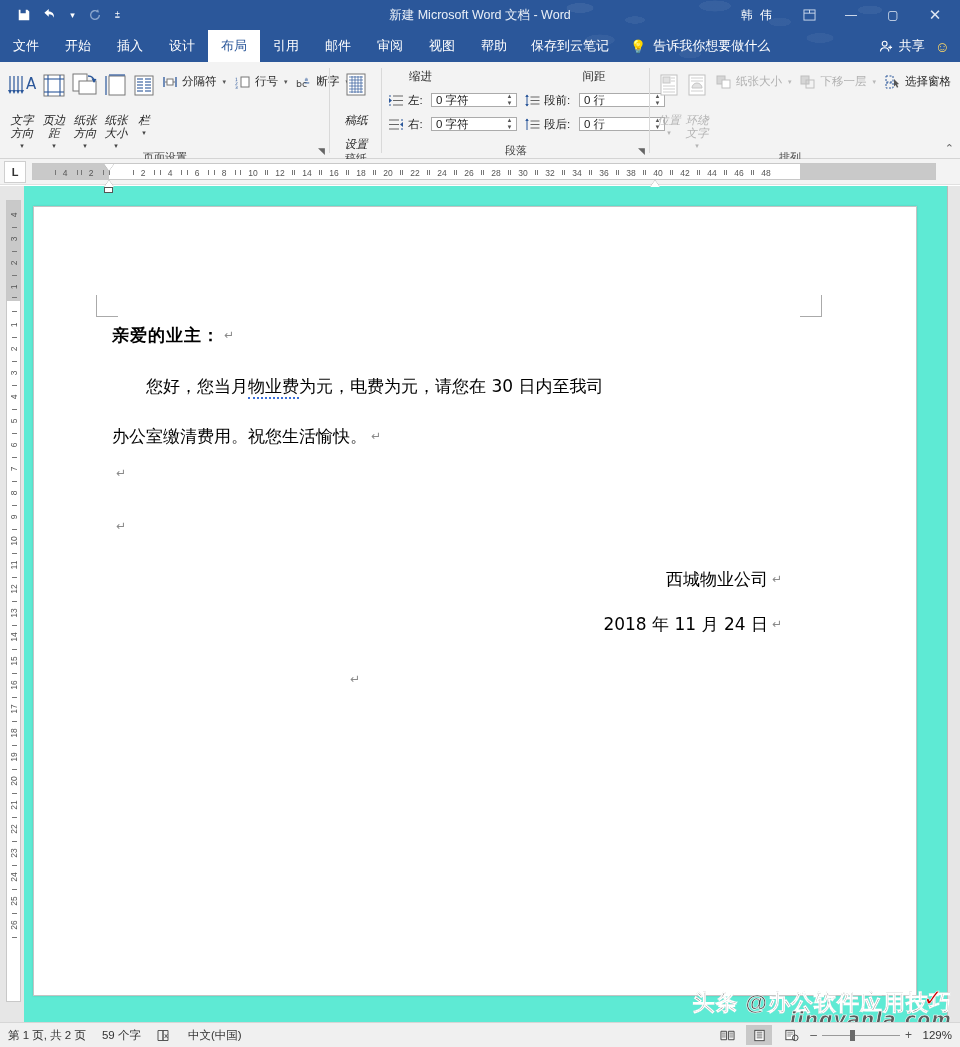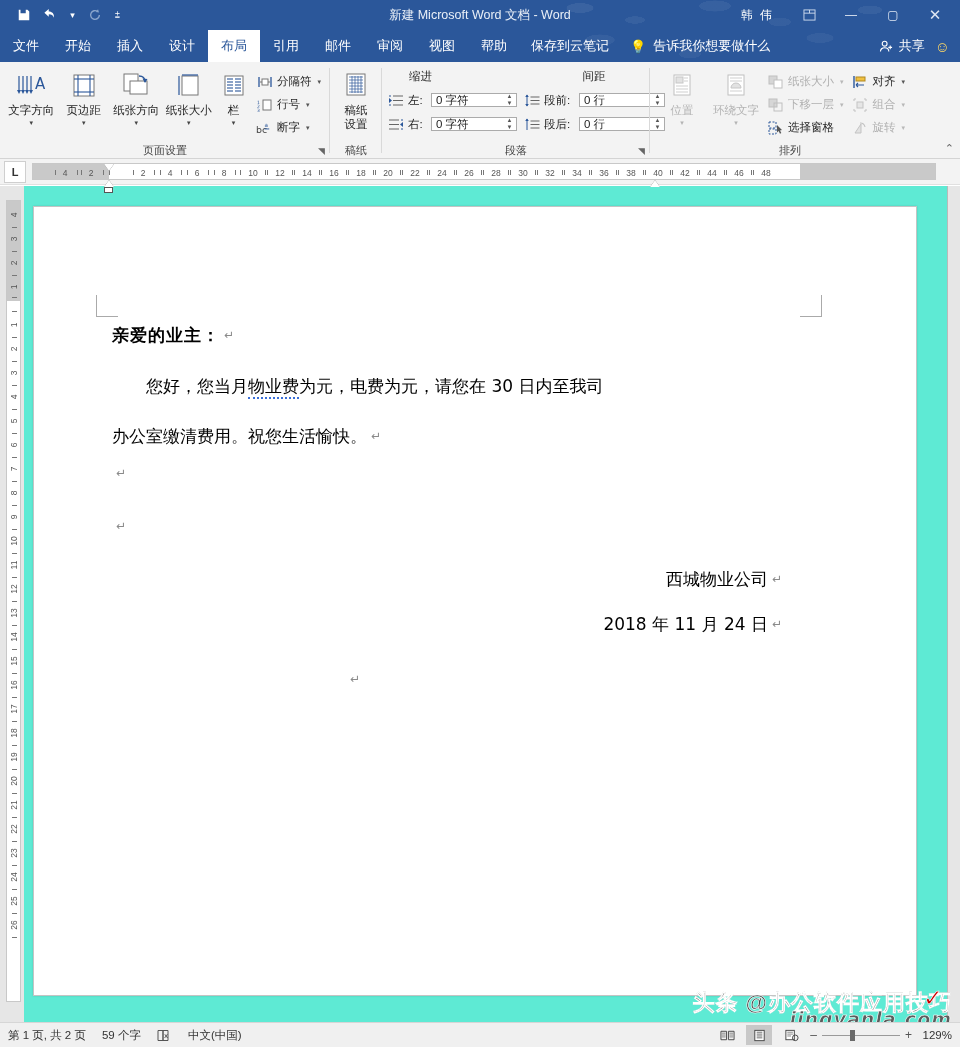--- a/index.html
+++ b/index.html
@@ -93,26 +93,26 @@
     position: absolute; right: 3px; bottom: 2px; width: 11px; height: 11px;
     font-size: 9px; color: #666; line-height: 11px; text-align: center;
   }
 
   .bigbtn {
     width: 54px; display: flex; flex-direction: column; align-items: center;
     padding-top: 3px; font-size: 11.5px; color: #262626; line-height: 1.15;
     text-align: center;
   }
   .bigbtn .ico { height: 34px; display: flex; align-items: center; justify-content: center; }
-  .bigbtn .lbl { margin-top: 1px; }
+  .bigbtn .lbl { margin-top: 11px; font-style: italic; }
   .bigbtn .caret { font-size: 7px; color: #444; margin-top: 2px; }
   .bigbtn.disabled { color: #b4b4b4; }
   .bigbtn.disabled .caret { color: #b4b4b4; }
 
-  .smallcol { display: flex; flex-direction: column; justify-content: flex-start; padding-top: 4px; }
+  .smallcol { display: flex; flex-direction: row; justify-content: flex-start; padding-top: 4px; }
   .smallbtn {
     display: flex; align-items: center; gap: 4px; height: 23px;
     font-size: 11.5px; color: #262626; padding: 0 4px; white-space: nowrap;
   }
   .smallbtn.disabled { color: #b0b0b0; }
   .smallbtn .mini { width: 17px; height: 17px; display: flex; align-items: center; justify-content: center; }
   .smallbtn .caret { font-size: 7px; color: #555; margin-left: 2px; }
   .smallbtn.disabled .caret { color: #b8b8b8; }
 
   

